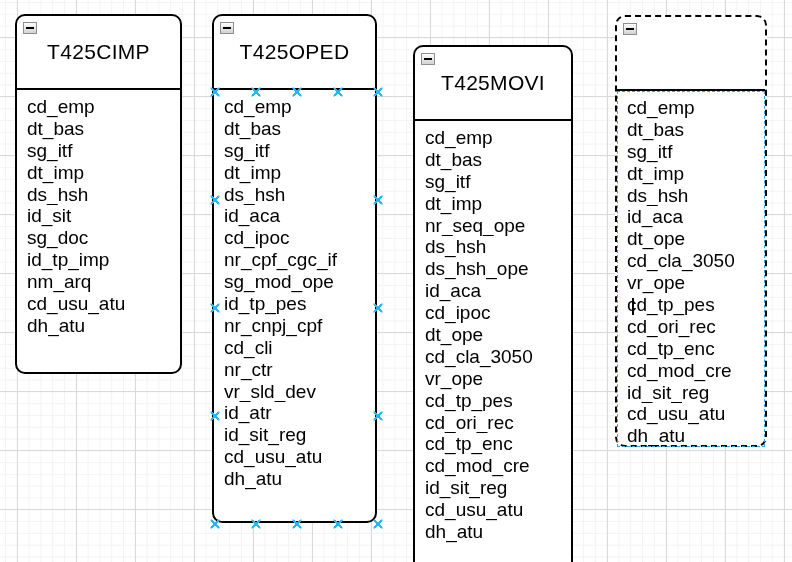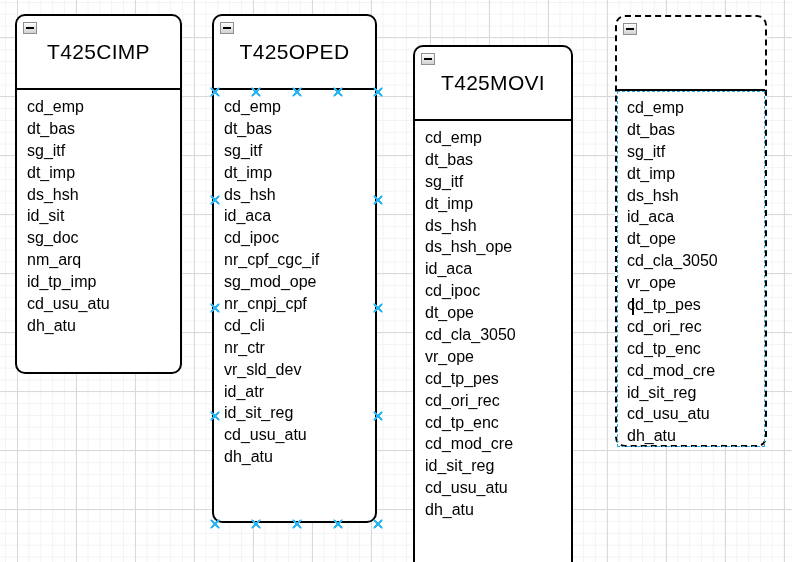--- a/index.html
+++ b/index.html
@@ -28,21 +28,21 @@
   .collapse-btn{
     position:absolute;top:6px;left:6px;width:14px;height:12px;
     border:1px solid #8f8f8f;box-sizing:border-box;
     background:linear-gradient(#fdfdfd,#d2d2d2);
     display:flex;align-items:center;justify-content:center;
   }
   .collapse-icon{display:block;width:8px;height:2px;background:#000000;}
   .fields{
     position:relative;flex:1;
     padding:6px 22px 0 10px;
-    font-size:16px;line-height:21.9px;
+    font-size:19px;line-height:21.9px;
   }
   .entity.selected .fields{
     outline:1.5px dashed #2aa7e2;outline-offset:-1.5px;
   }
   .field-row{height:21.9px;white-space:nowrap;overflow:hidden;}
   
   .cp{
     position:absolute;width:9px;height:9px;z-index:5;
     transform:translate(-50%,-50%);
     background:
@@ -66,22 +66,22 @@
       <span>T425CIMP</span>
     </div>
     <div class="fields">
         <div class="field-row">cd_emp</div>
         <div class="field-row">dt_bas</div>
         <div class="field-row">sg_itf</div>
         <div class="field-row">dt_imp</div>
         <div class="field-row">ds_hsh</div>
         <div class="field-row">id_sit</div>
         <div class="field-row">sg_doc</div>
+        <div class="field-row">id_tp_imp</div>
         <div class="field-row">nm_arq</div>
-        <div class="field-row">id_tp_imp</div>
         <div class="field-row">cd_usu_atu</div>
         <div class="field-row">dh_atu</div>
       </div>
   </div>
 
   <div class="entity" style="left:212px;top:14px;width:165px;height:509px;justify-content:space-between;">
     <div class="title-bar">
       <div class="collapse-btn">
         <span class="collapse-icon"></span>
       </div>
@@ -90,20 +90,21 @@
     <div class="fields">
         <div class="field-row">cd_emp</div>
         <div class="field-row">dt_bas</div>
         <div class="field-row">sg_itf</div>
         <div class="field-row">dt_imp</div>
         <div class="field-row">ds_hsh</div>
         <div class="field-row">id_aca</div>
         <div class="field-row">cd_ipoc</div>
         <div class="field-row">nr_cpf_cgc_if</div>
         <div class="field-row">sg_mod_ope</div>
+        <div class="field-row">id_tp_pes</div>
         <div class="field-row">nr_cnpj_cpf</div>
         <div class="field-row">cd_cli</div>
         <div class="field-row">nr_ctr</div>
         <div class="field-row">vr_sld_dev</div>
         <div class="field-row">id_atr</div>
         <div class="field-row">id_sit_reg</div>
         <div class="field-row">cd_usu_atu</div>
         <div class="field-row">dh_atu</div>
       </div>
 
@@ -133,20 +134,21 @@
       <div class="collapse-btn">
         <span class="collapse-icon"></span>
       </div>
       <span>T425MOVI</span>
     </div>
     <div class="fields">
         <div class="field-row">cd_emp</div>
         <div class="field-row">dt_bas</div>
         <div class="field-row">sg_itf</div>
         <div class="field-row">dt_imp</div>
+        <div class="field-row">nr_seq_ope</div>
         <div class="field-row">ds_hsh</div>
         <div class="field-row">ds_hsh_ope</div>
         <div class="field-row">id_aca</div>
         <div class="field-row">cd_ipoc</div>
         <div class="field-row">dt_ope</div>
         <div class="field-row">cd_cla_3050</div>
         <div class="field-row">vr_ope</div>
         <div class="field-row">cd_tp_pes</div>
         <div class="field-row">cd_ori_rec</div>
         <div class="field-row">cd_tp_enc</div>

